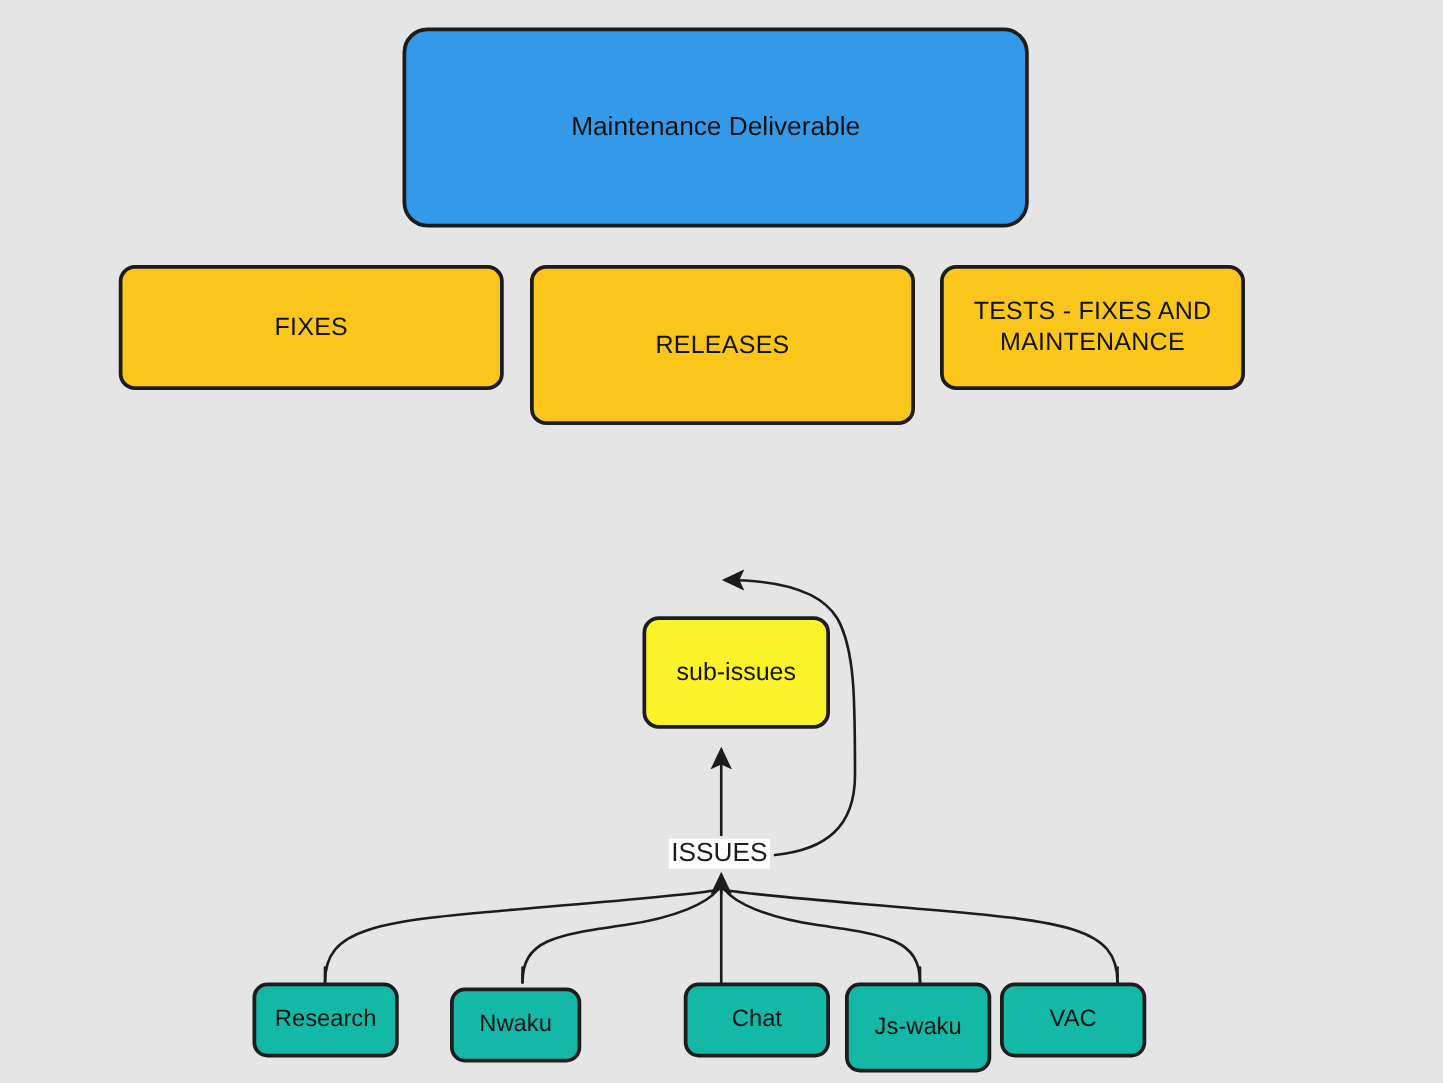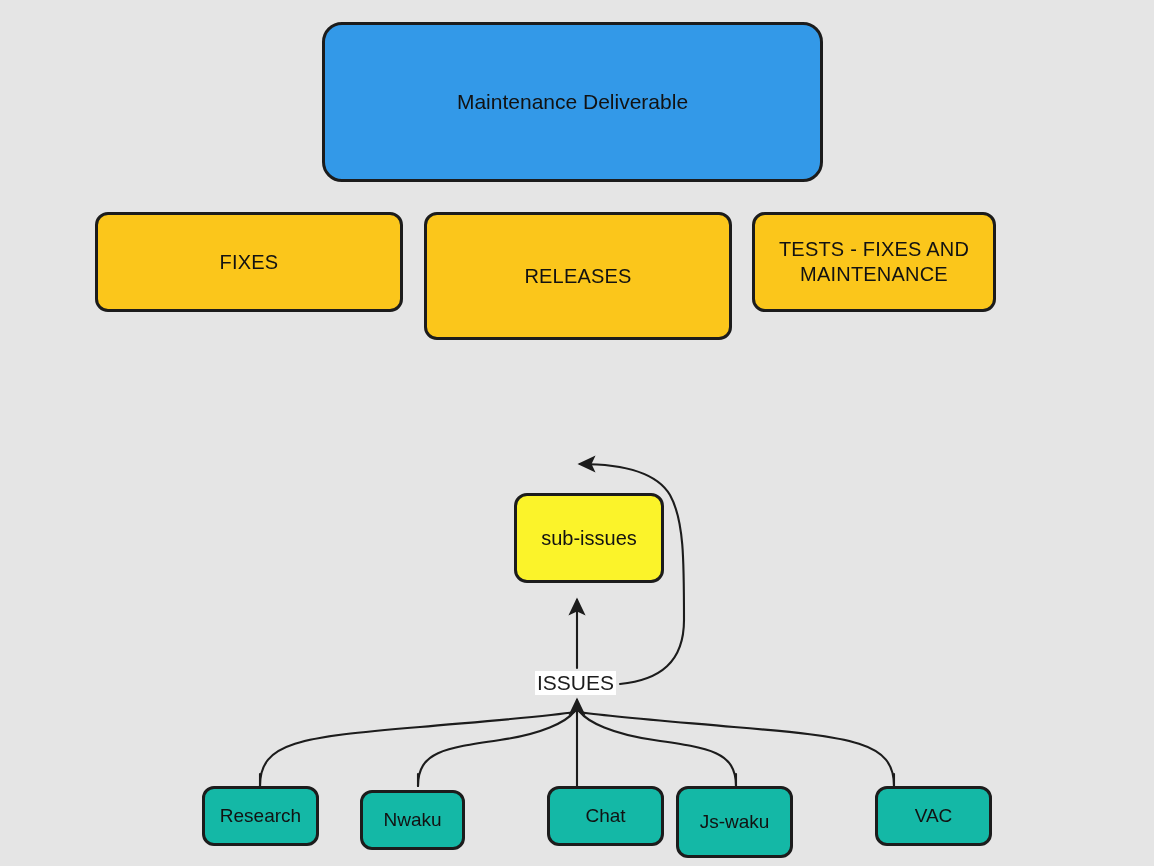--- a/index.html
+++ b/index.html
@@ -137,17 +137,17 @@
   </div>
 
   <div class="node node-source" style="left:519px; top:786px; width:117px; height:60px;margin-left:28px;">
     <span class="node-label">Chat</span>
   </div>
 
   <div class="node node-source" style="left:676px; top:786px; width:117px; height:72px;">
     <span class="node-label">Js-waku</span>
   </div>
 
-  <div class="node node-source" style="left:875px; top:786px; width:117px; height:60px;">
+  <div class="node node-source" style="left:800px; top:786px; width:117px; height:60px;">
     <span class="node-label">VAC</span>
   </div>
 
 </div>
 
 </body></html>

